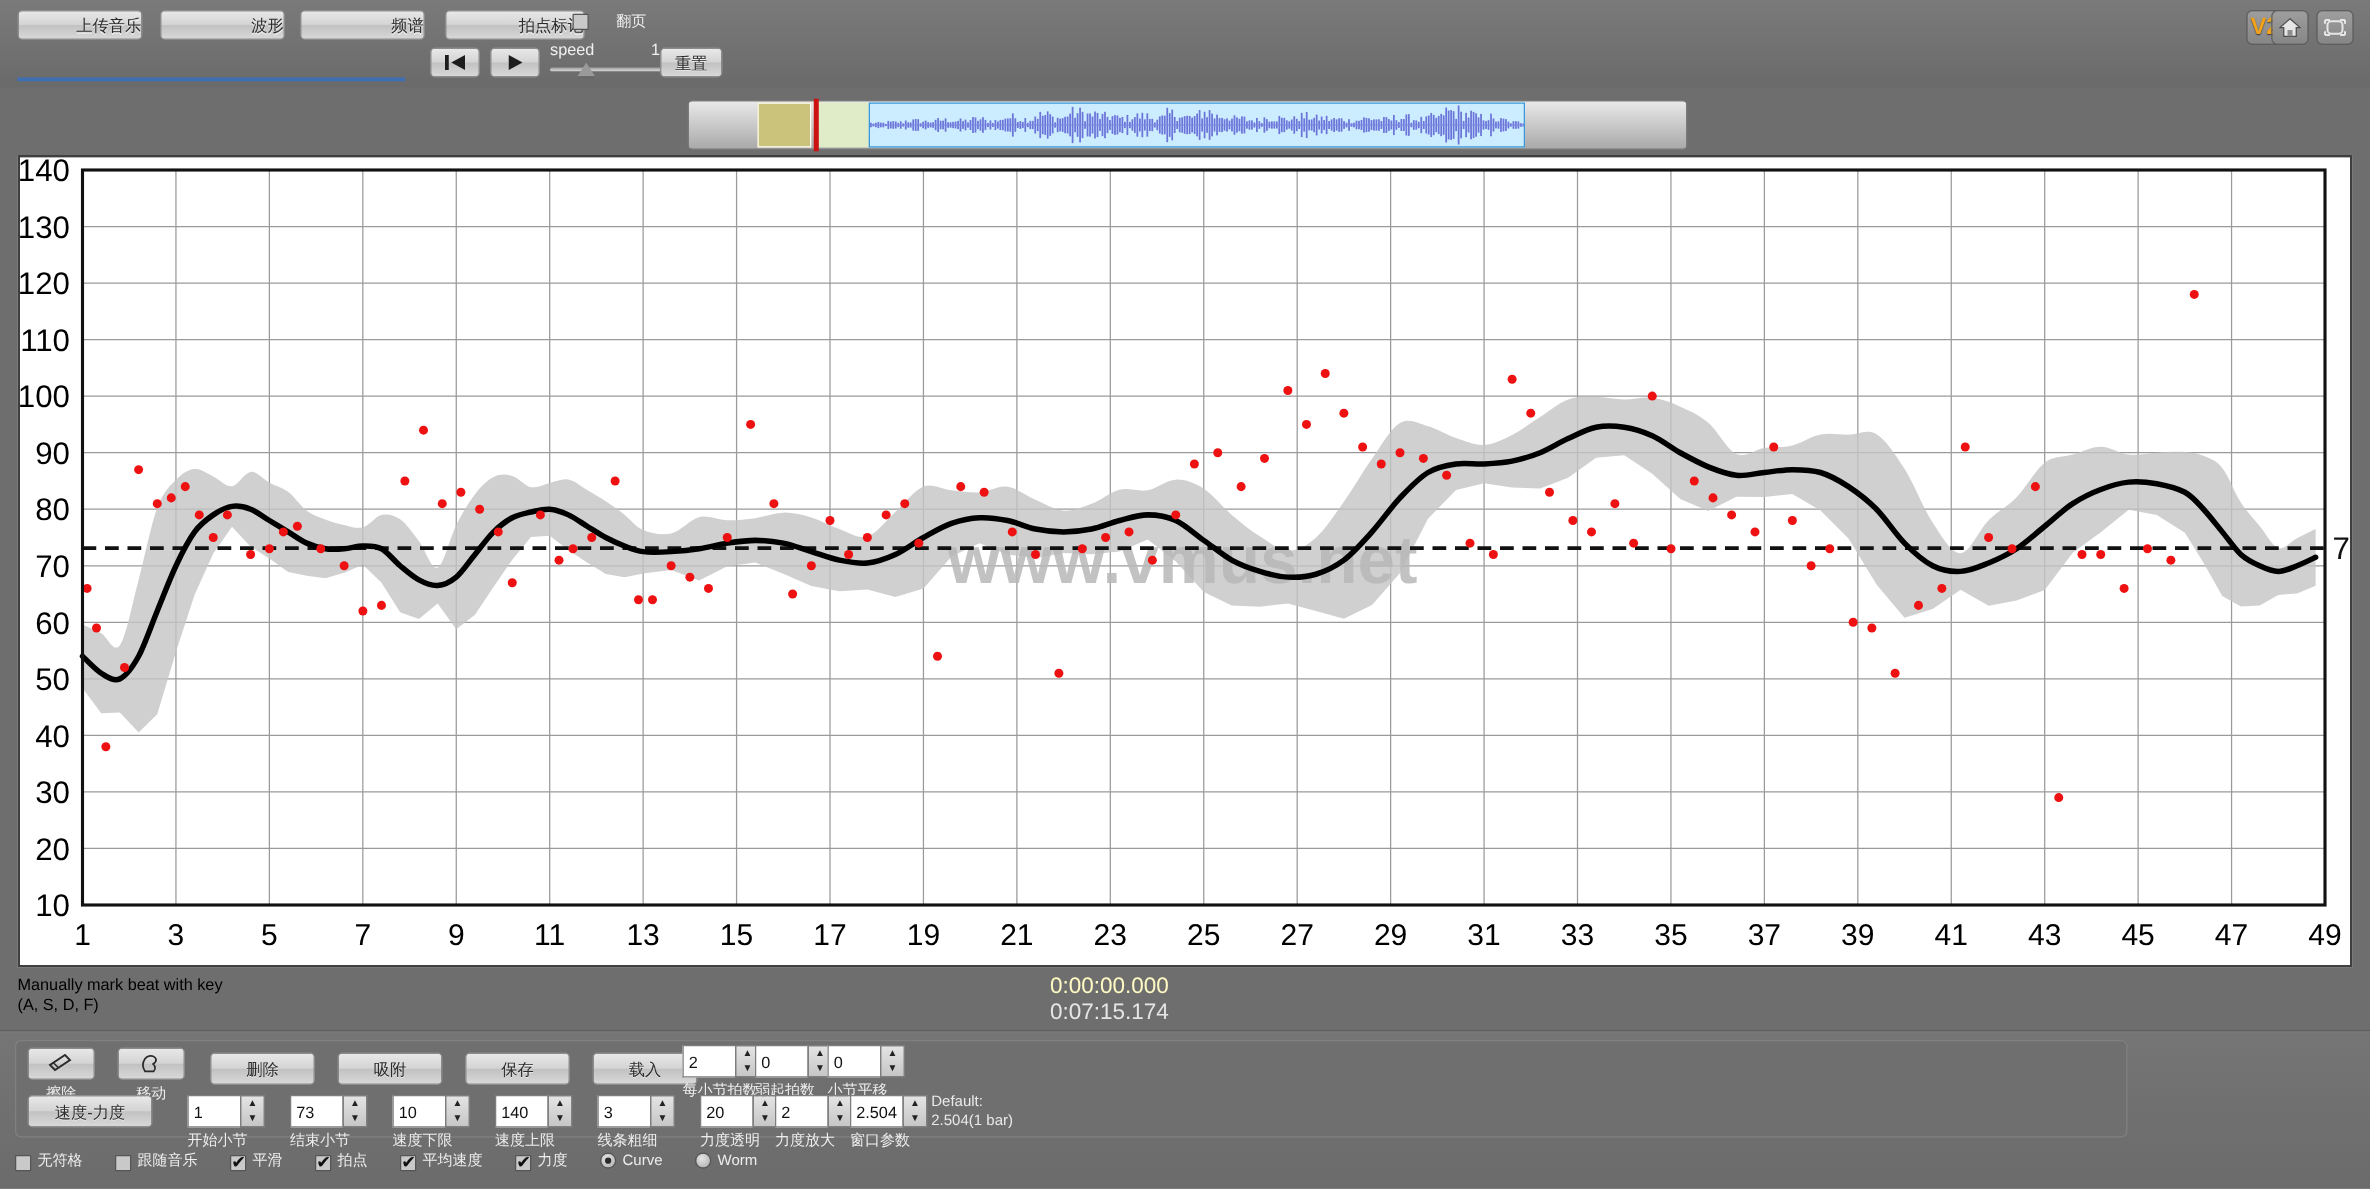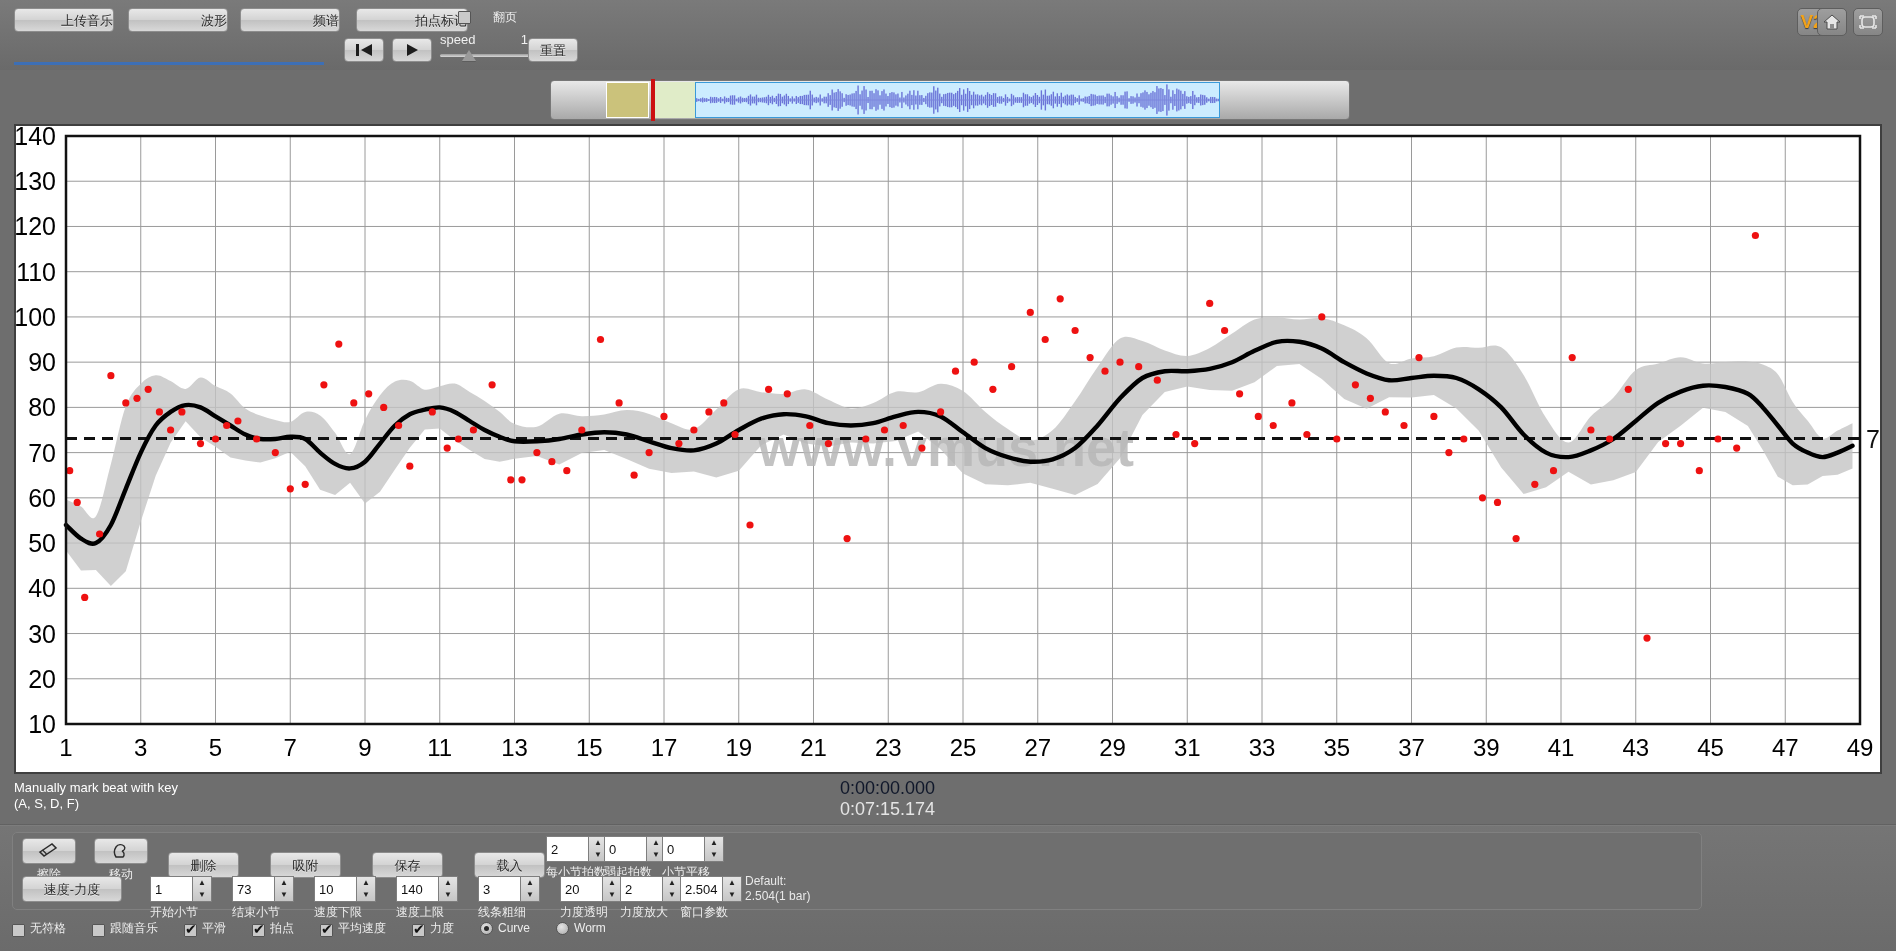--- a/index.html
+++ b/index.html
@@ -95,35 +95,35 @@
   #plotsvg { display:block; }
   .ylabel, .xlabel { font-family:"Liberation Sans", sans-serif; fill:#000; }
   .ylabel { font-size:25px; text-anchor:end; }
   .xlabel { font-size:24px; text-anchor:middle; }
   #avglabel { font-size:25px; fill:#111; }
   #watermark { font-size:54px; font-weight:bold; fill:#b8b8b8; opacity:.85;
                font-family:"Liberation Sans", sans-serif; }
 
   
   #statusrow { position:absolute; left:0; top:778px; width:1896px; height:48px; }
-  #hintText { position:absolute; left:14px; top:2px; font-size:13px; color:#ffffff;
+  #hintText { position:absolute; left:14px; top:2px; font-size:13px; color:#000000;
               line-height:16px; white-space:pre-line;}
   #timeBox { position:absolute; left:840px; top:0px; font-size:18px; line-height:21px;}
-  #timeCur { color:#0f172a; }
+  #timeCur { color:#fef9c3; }
   #timeTot { color:#e5e5e5; }
 
   
   #bottompanel { position:absolute; left:0; top:826px; width:1896px; height:125px;
                  background:linear-gradient(to bottom,#757575,#6b6b6b); }
   .bpanel-inset { position:absolute; left:12px; top:6px; width:1690px; height:78px;
                   background:#6f6f6f; border:1px solid #808080; border-radius:5px;}
   .iconbtn { position:absolute; top:12px; width:54px; height:26px; }
   .iconcap { position:absolute; top:40px; width:54px; text-align:center; font-size:12px;
              color:#ededed; }
-  .actbtn { position:absolute; top:26px; height:26px; width:71px; }
+  .actbtn { position:absolute; top:16px; height:26px; width:84px; }
   .spin { position:absolute; top:50px; height:26px; display:flex; }
   .spin input { width:42px; height:26px; border:1px solid #7e7e7e; border-right:none;
      background:#fff; color:#111; font-size:13px; padding:2px 4px; font-family:"Liberation Sans",sans-serif;}
   .spinbtns { width:20px; height:26px;
      background:linear-gradient(to bottom,#e4e4e4,#c6c6c6);
      border:1px solid #7e7e7e; display:flex; flex-direction:column; }
   .spinbtns span { flex:1; display:flex; align-items:center; justify-content:center;
      font-size:8px; color:#222; line-height:1; }
   .spincap { position:absolute; top:78px; font-size:12px; color:#ededed; white-space:nowrap;}
 

